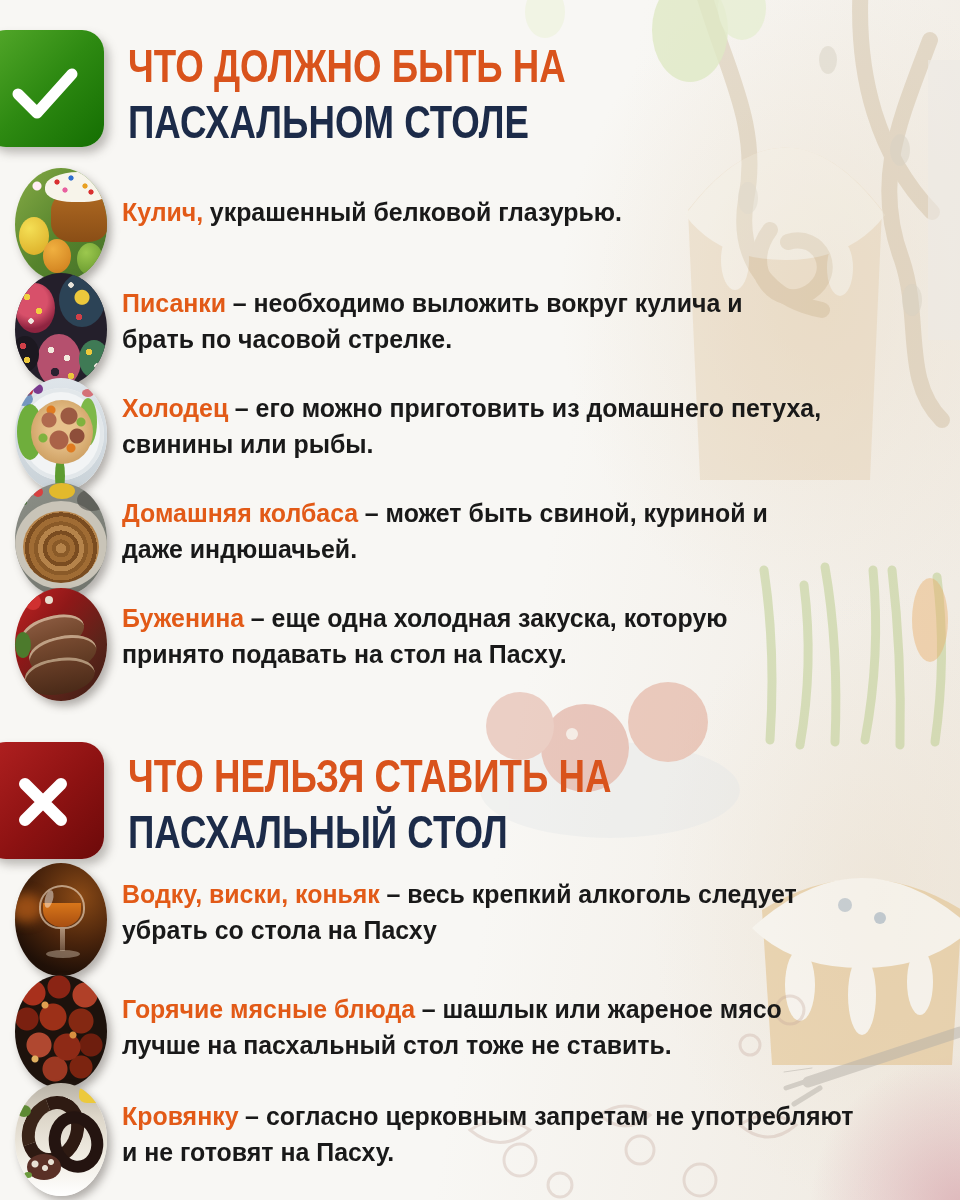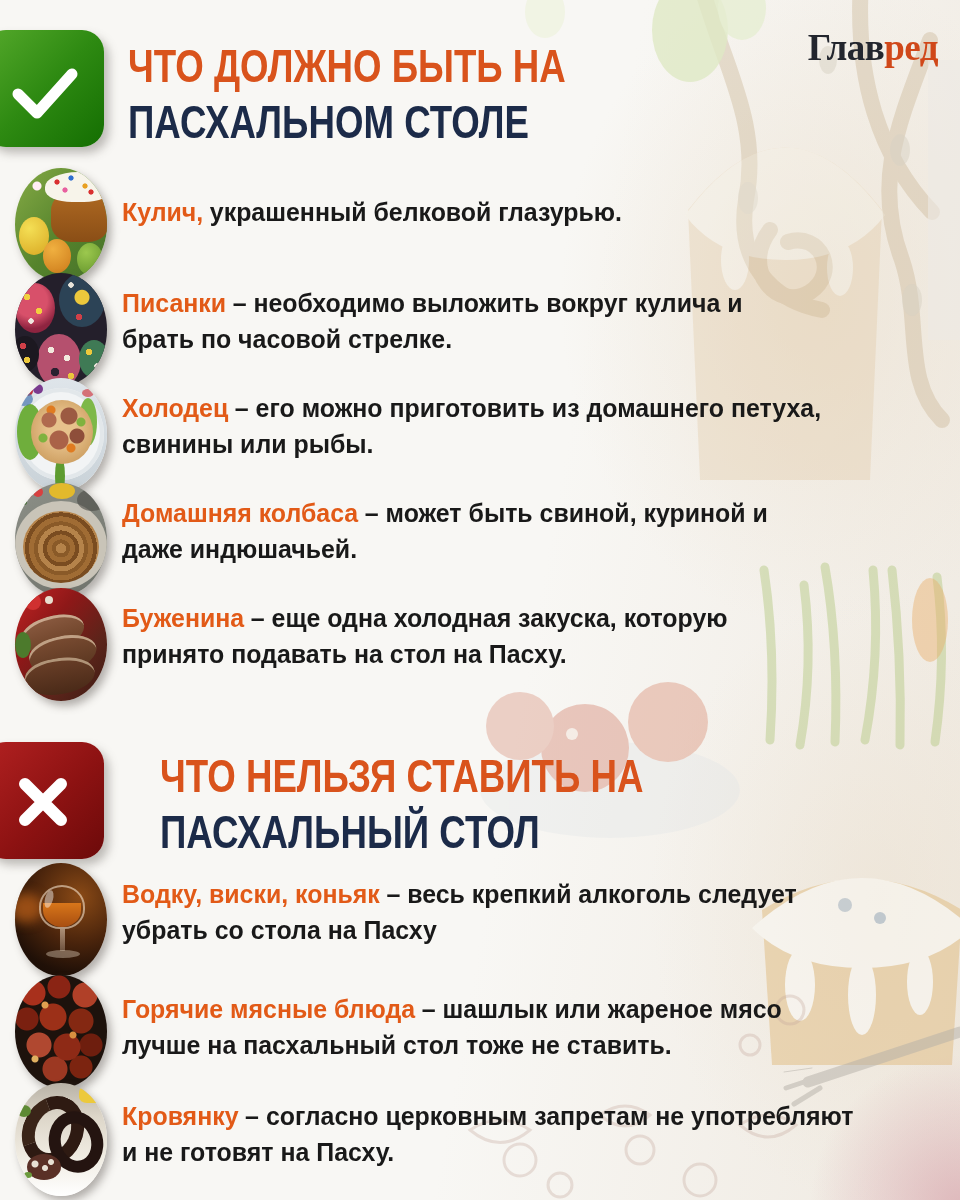--- a/index.html
+++ b/index.html
@@ -17,21 +17,21 @@
   .badge-cross{top:742px;background:linear-gradient(135deg,#b22121 0%,#8d1212 55%,#6c0a0a 100%);}
   .badge svg{position:absolute;left:0;top:0;}
 
   
   .title{position:absolute;left:128px;font-weight:bold;font-size:47px;line-height:56px;
          letter-spacing:0px;white-space:nowrap;}
   .title .t1,.title .t2{display:block;transform:scaleX(.78);transform-origin:left top;}
   .t1{color:#d9531c;}
   .t2{color:#1c2b49;}
   .title-allowed{top:38px;}
-  .title-forbidden{top:748px;margin-left:32px;}
+  .title-forbidden{top:748px;}
 
   
   .logo{position:absolute;right:22px;top:26px;font-family:"Liberation Serif","DejaVu Serif",serif;
         font-weight:bold;font-size:37px;letter-spacing:-.5px;}
   .logo .dark{color:#23262e;}
   .logo .accent{color:#d0481a;}
 
   
   .item{position:absolute;left:0;width:960px;}
   .photo{position:absolute;left:15px;top:0;width:92px;height:113px;border-radius:50%;
@@ -263,23 +263,20 @@
         <circle cx="700" cy="1180" r="16"></circle>
       <path d="M470 1130 q30 -20 60 0 q-30 25 -60 0z"></path>
       <path d="M600 1115 q25 -18 50 0 q-25 22 -50 0z"></path>
       <path d="M740 1125 q28 -20 56 0 q-28 24 -56 0z"></path>
       <circle cx="790" cy="1010" r="14"></circle>
         <circle cx="750" cy="1045" r="10"></circle>
     </g>
     <circle cx="960" cy="1205" r="150" fill="url(#pinkg)"></circle>
   </svg>
 
-  <div class="logo">
-    <span class="dark">Глав</span><span class="accent">ред</span>
-  </div>
 
   <div>
     <div class="badge badge-check">
       <svg width="120" height="117" viewBox="0 0 120 117">
         <path d="M34 64 L53 83 L88 44" fill="none" stroke="#ffffff" stroke-width="11" stroke-linecap="round" stroke-linejoin="round"></path>
       </svg>
     </div>
     <div class="title title-allowed">
       <span class="t1">ЧТО ДОЛЖНО БЫТЬ НА</span>
       <span class="t2">ПАСХАЛЬНОМ СТОЛЕ</span>

